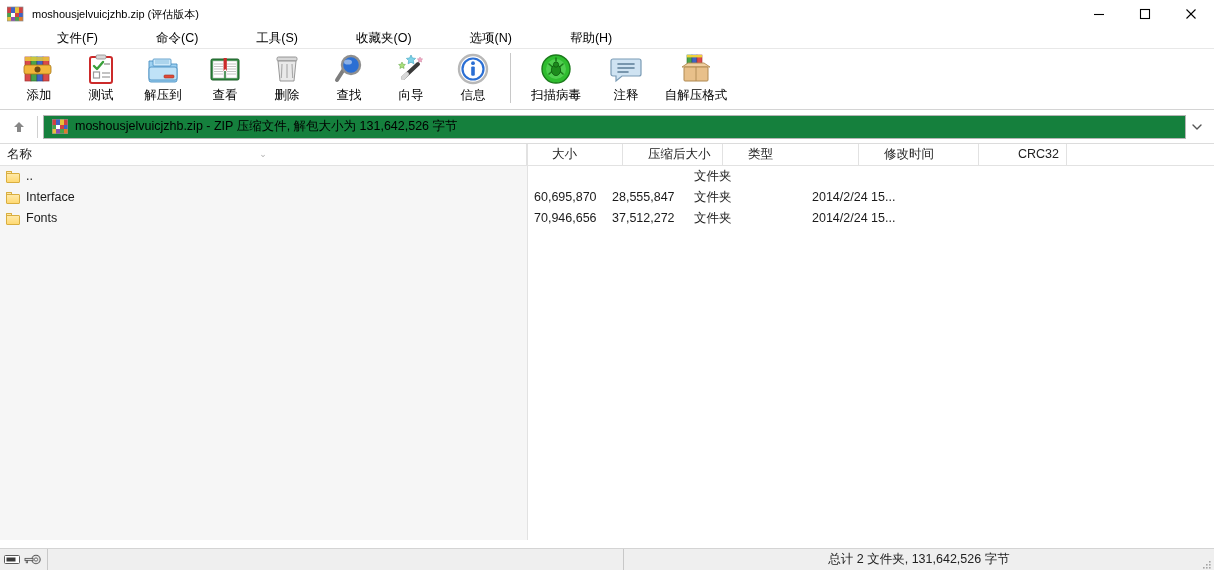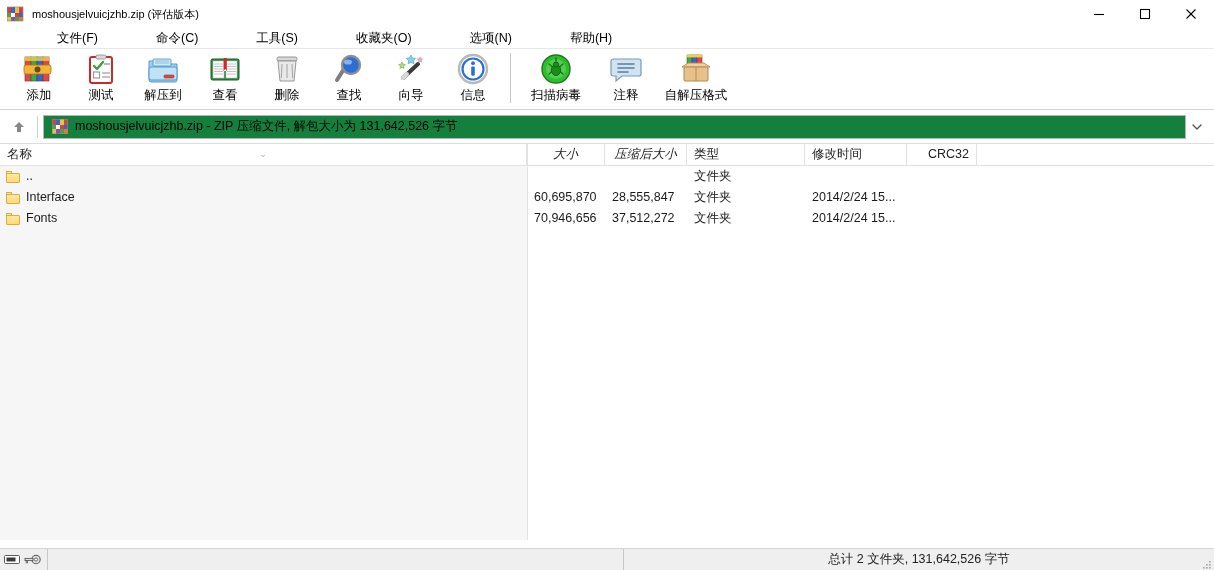--- a/index.html
+++ b/index.html
@@ -173,32 +173,33 @@
     background: #f6f6f6;
   }
   .hdr {
     position: absolute;
     left: 0; top: 0; right: 0;
     height: 22px;
     background: #ffffff;
     border-bottom: 1px solid #e2e2e2;
     display: flex;
     z-index: 3;
+    gap: 18px;
   }
   .hdr-cell {
     position: relative;
     font-size: 12.5px;
     color: #222222;
     line-height: 21px;
     padding: 0 7px;
     white-space: nowrap;
     overflow: hidden;
     border-right: 1px solid #e2e2e2;
   }
-  .hdr-cell.num { text-align: center; font-style: italic; }
+  .hdr-cell.num { text-align: left; }
   .hdr-cell.last { border-right: 1px solid #e2e2e2; text-align: right; }
   .hdr-grip {
     position: absolute;
     left: 0; top: 0;
     width: 100%;
     text-align: center;
     font-size: 9px;
     color: #b0b0b0;
   }
   .rows {

